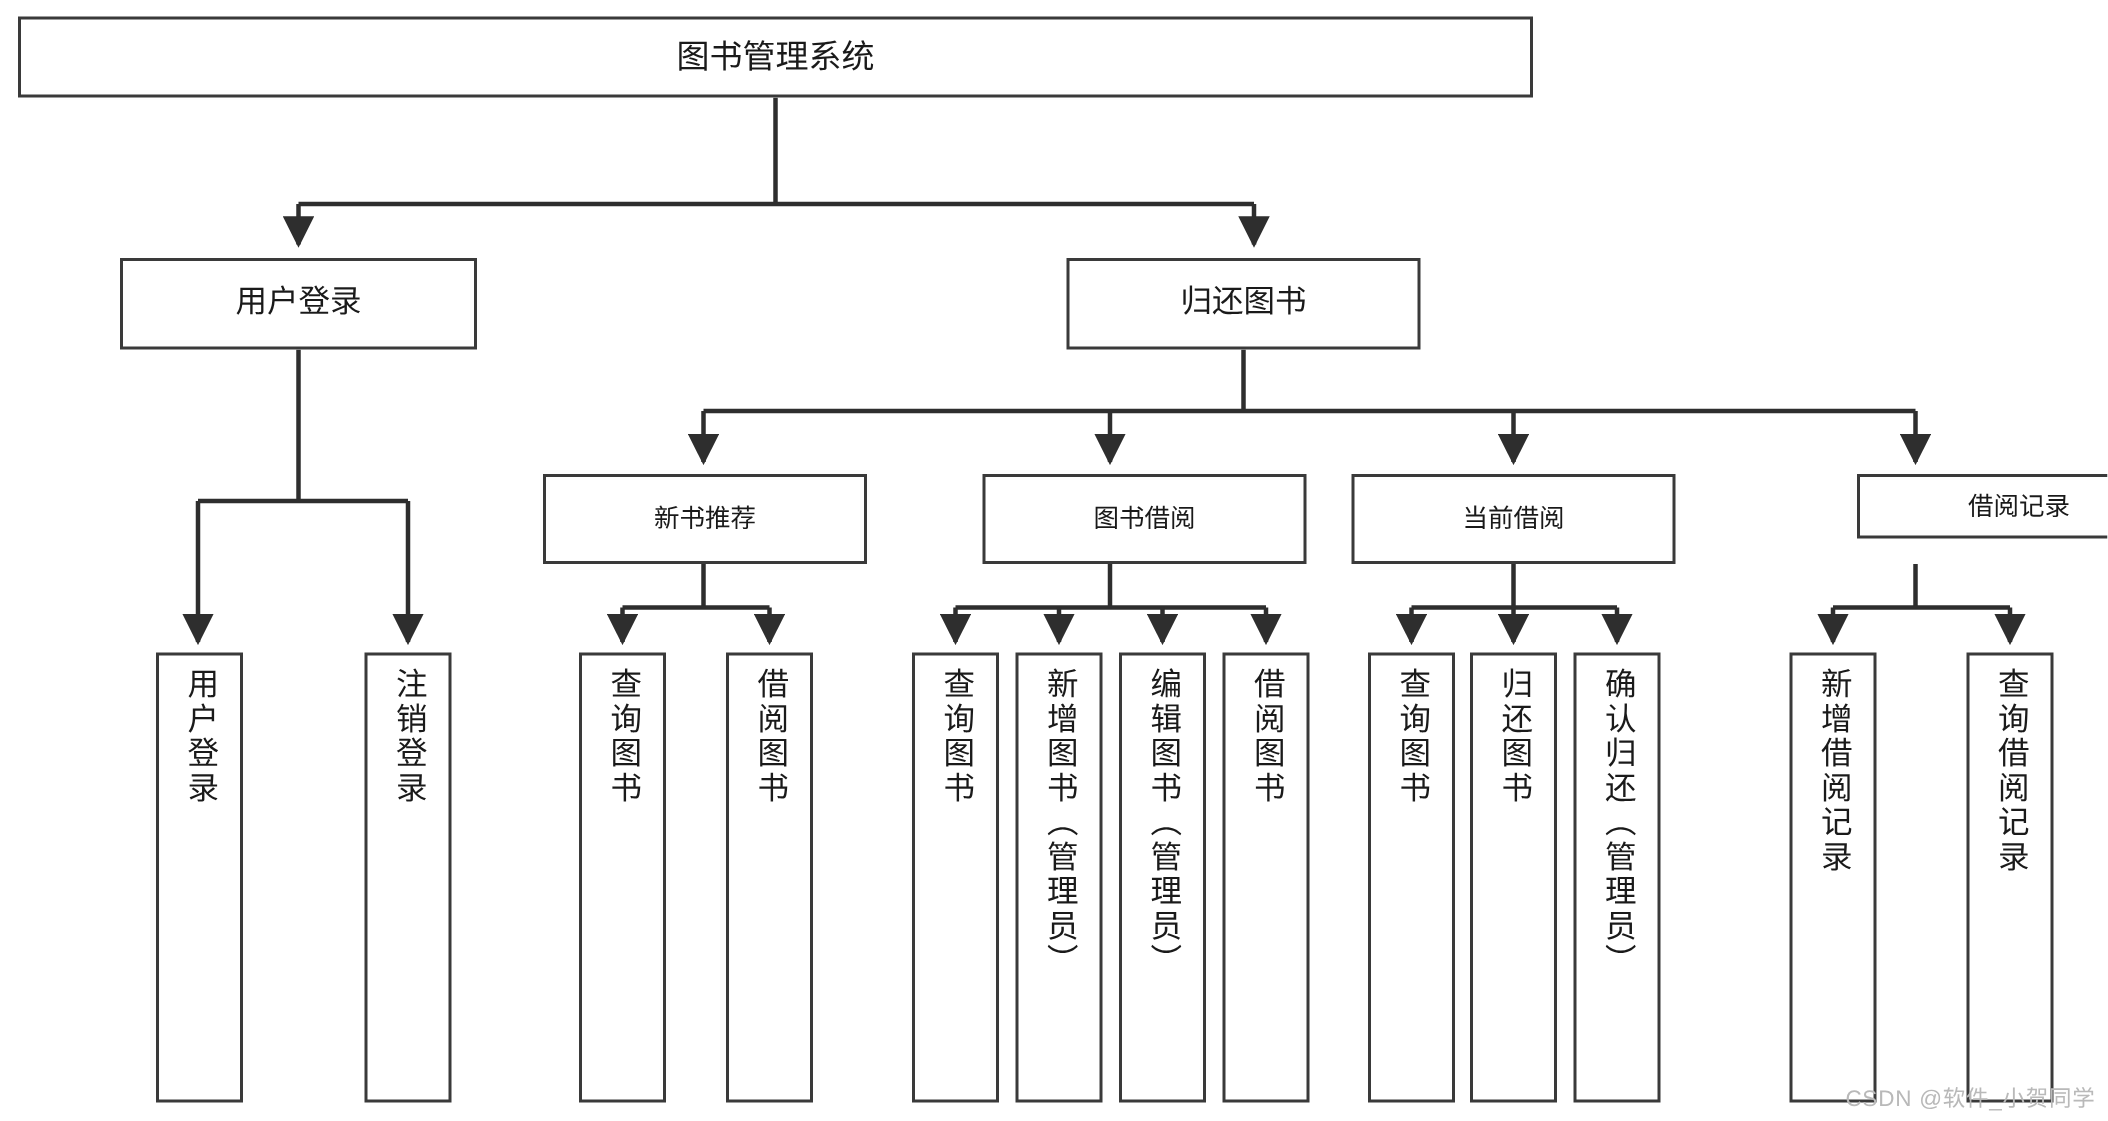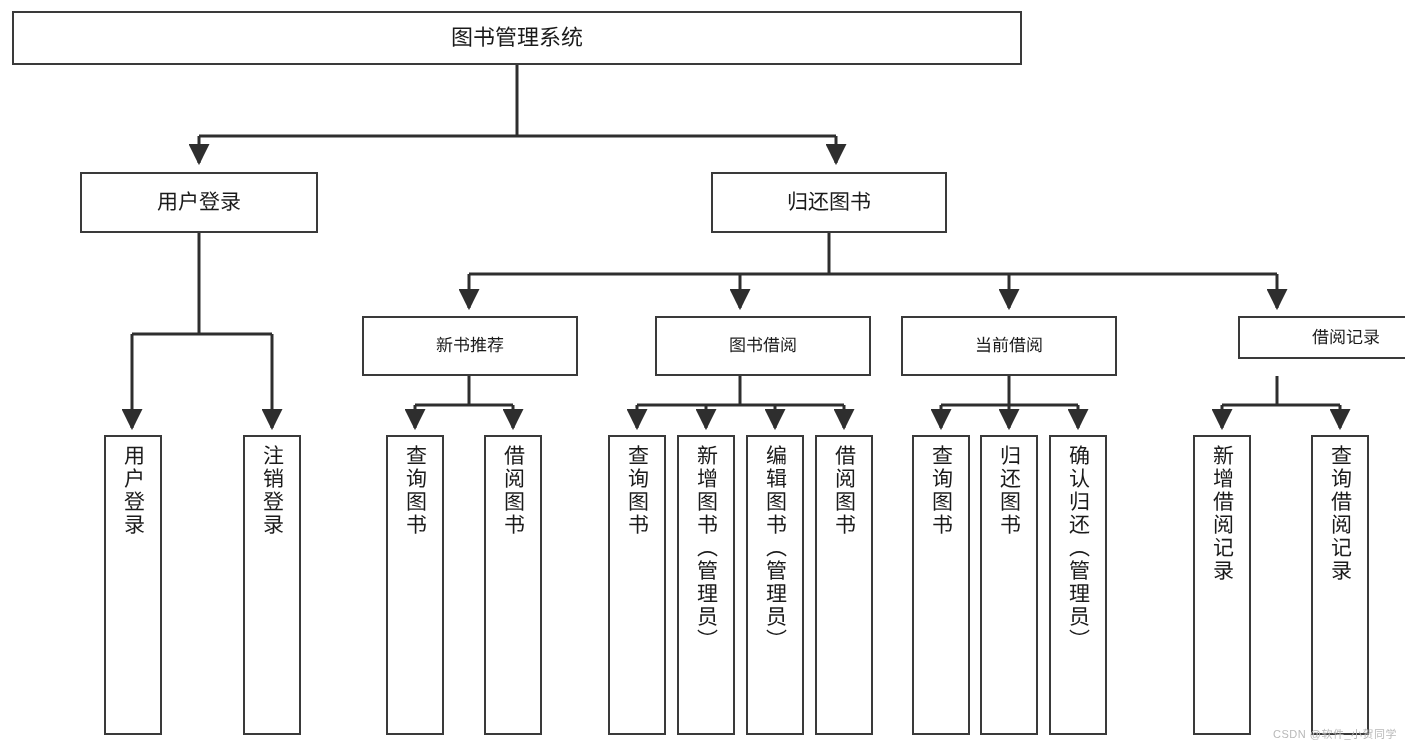--- a/index.html
+++ b/index.html
@@ -57,21 +57,21 @@
     writing-mode: vertical-rl;
     text-orientation: upright;
     letter-spacing: 2px;
     line-height: 1.0;
     white-space: nowrap;
   }
   #watermark {
     position: absolute;
     right: 8px;
     bottom: 6px;
-    font-size: 11px;
+    font-size: 15px;
     color: #b9b9b9;
     letter-spacing: 0.5px;
     white-space: nowrap;
   }
 </style>
 </head>
 <body>
 
 <div id="canvas">
 

